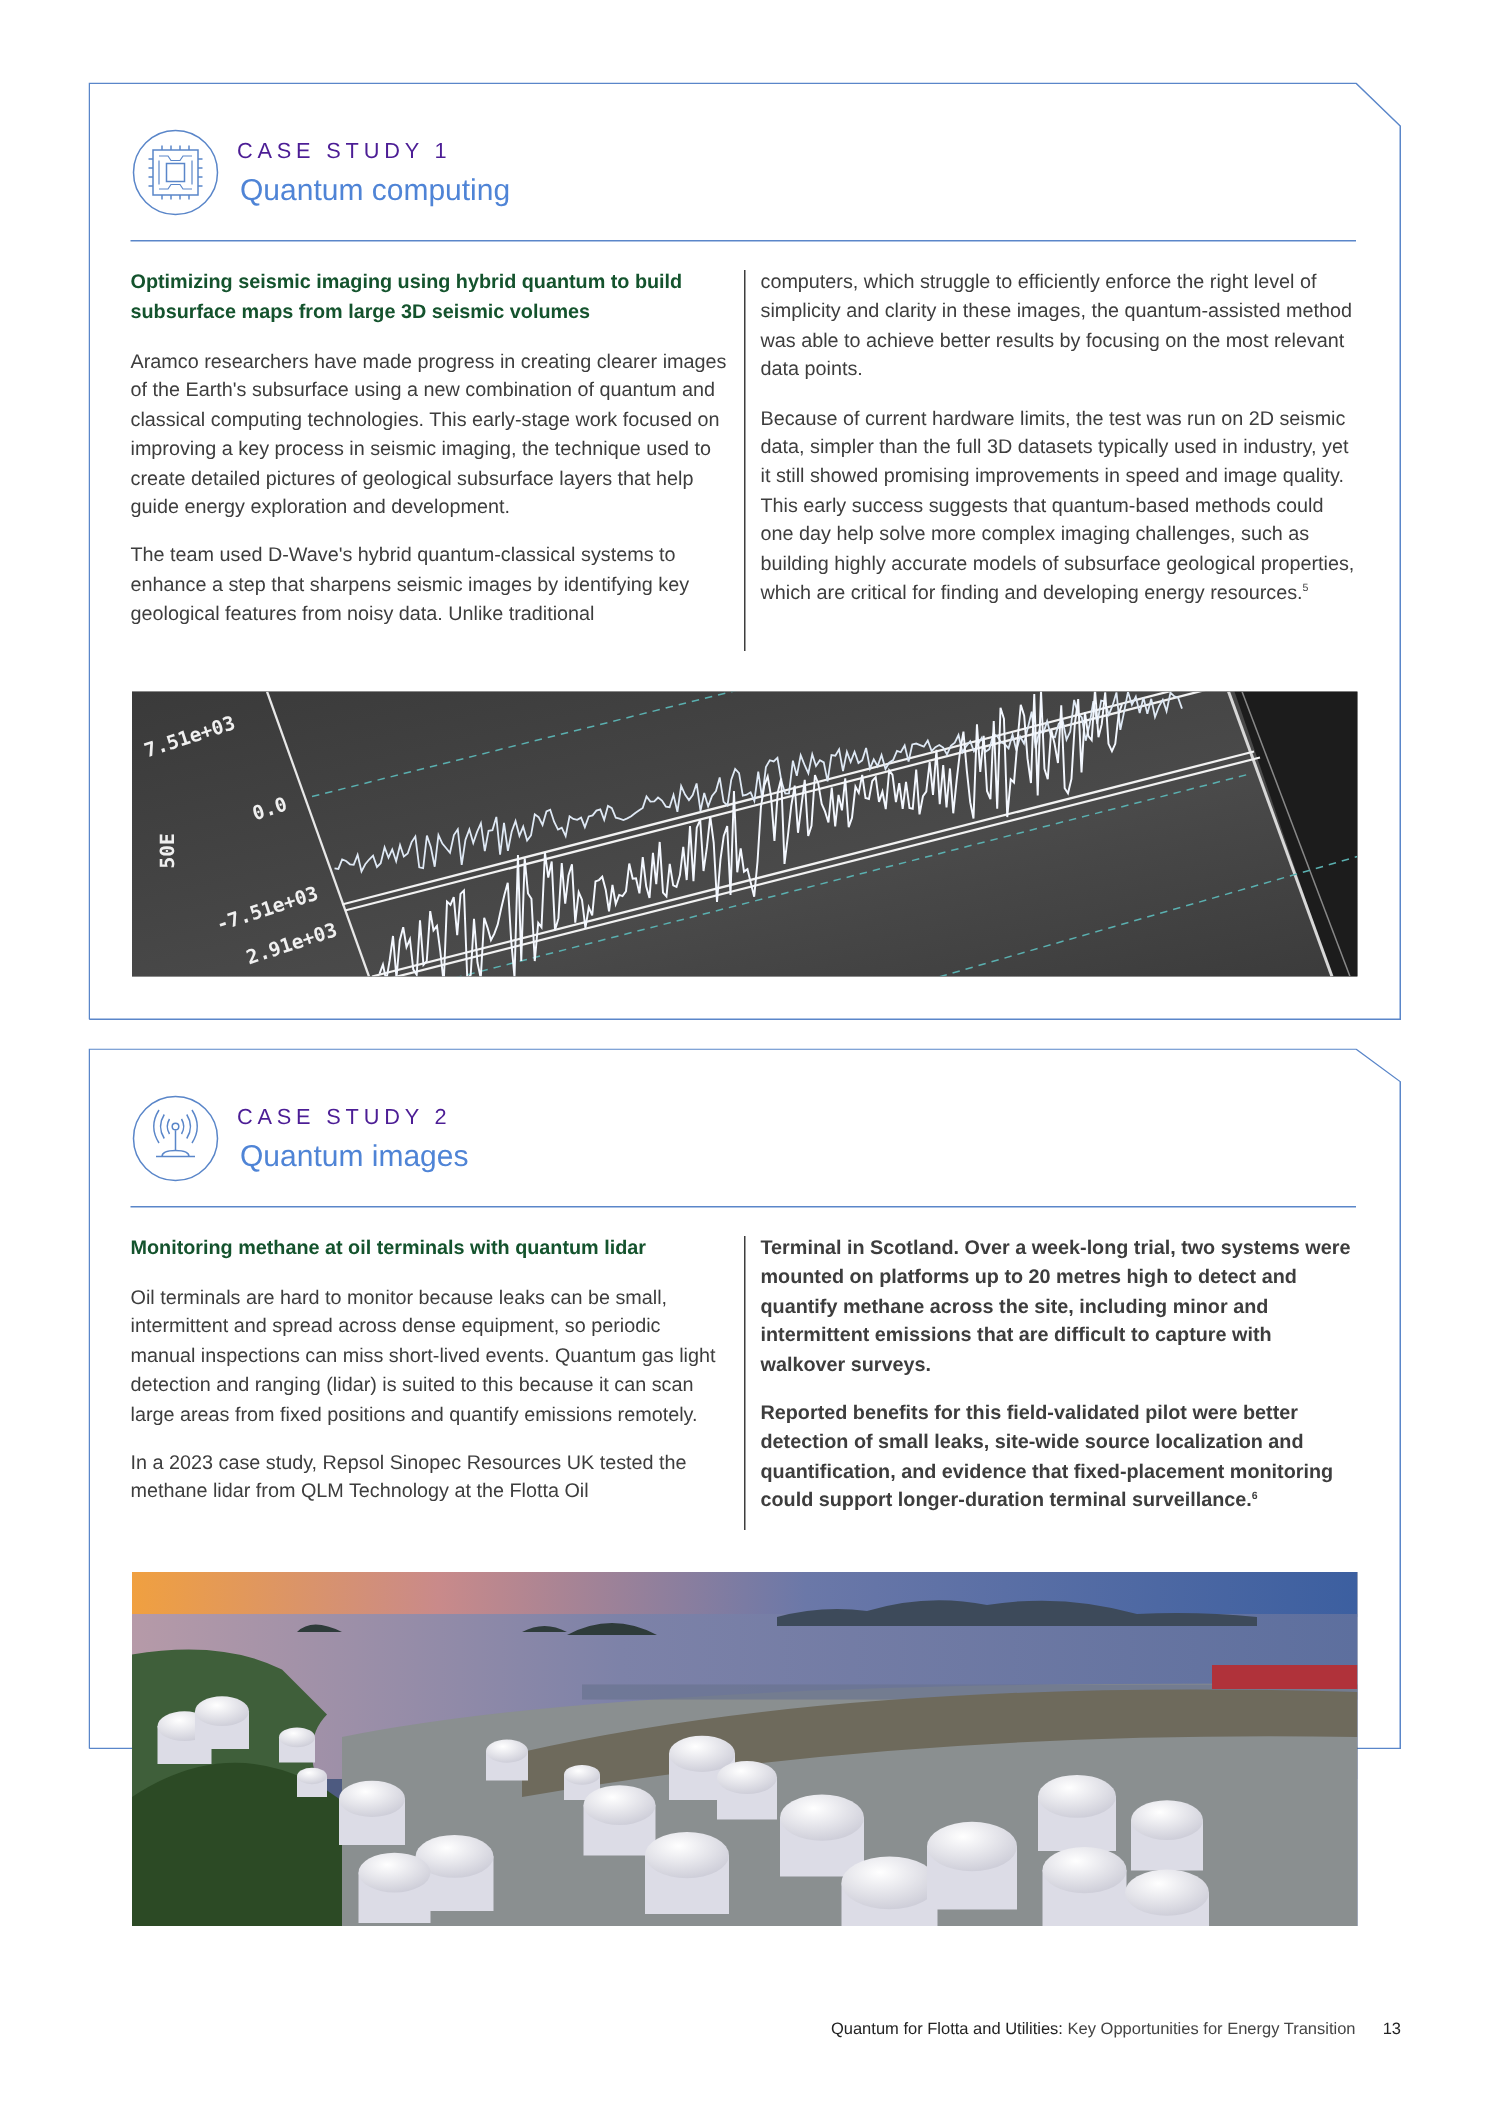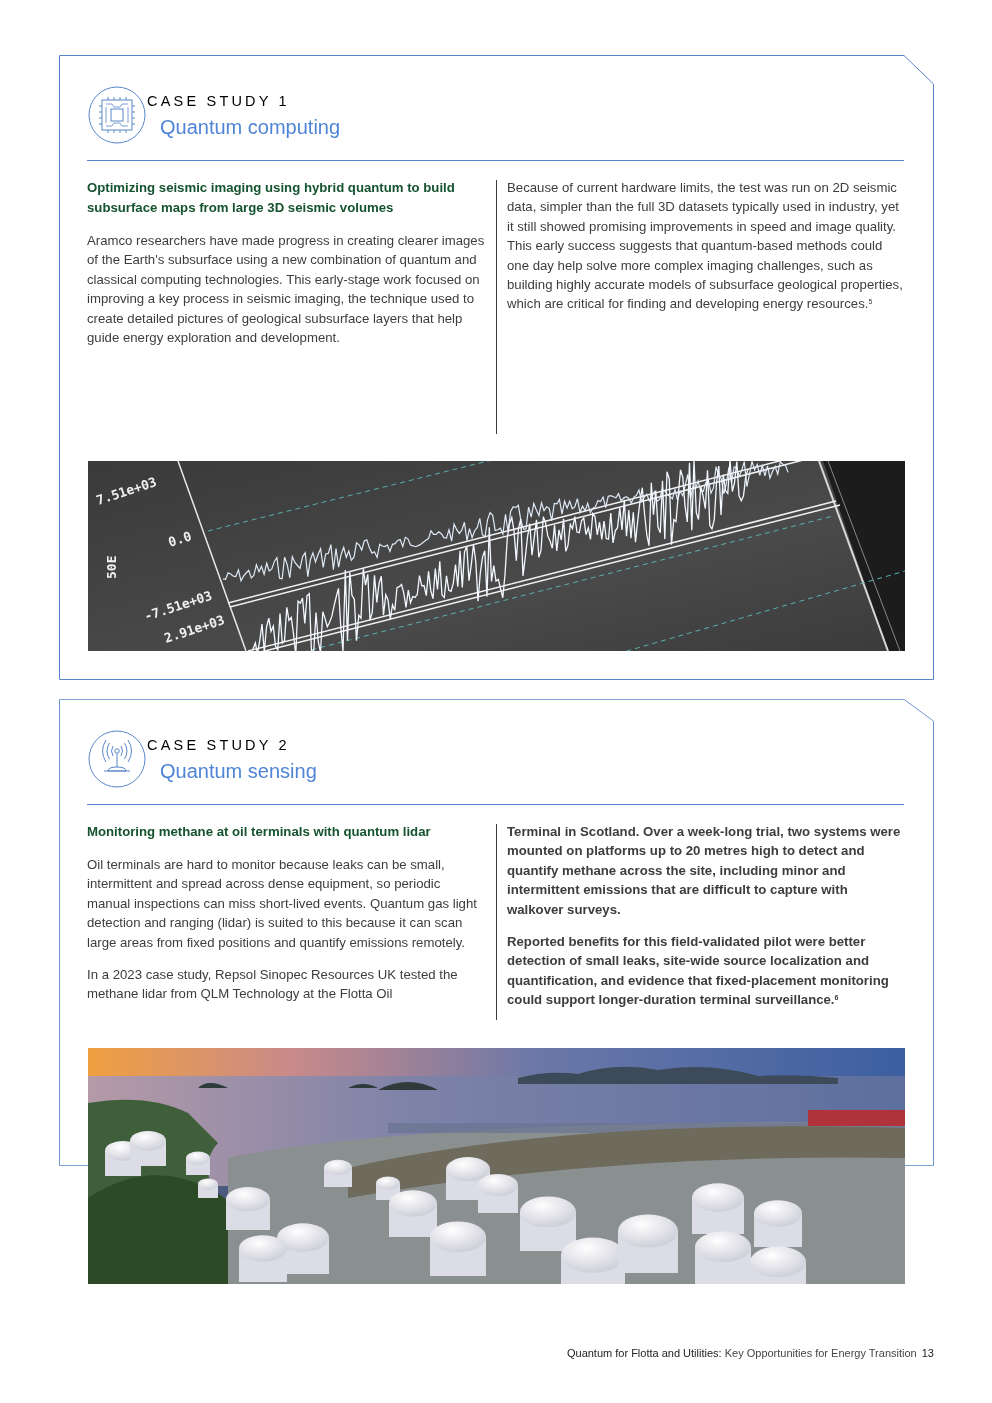--- a/index.html
+++ b/index.html
@@ -6,42 +6,42 @@
   html, body { width: 992px; height: 1403px; background: #ffffff; overflow: hidden; }
   body { position: relative; font-family: "Liberation Sans", sans-serif; color: #3b3b3b; }
 
   .card { position: absolute; left: 59px; width: 875px; }
   .card-frame { position: absolute; left: 0; top: 0; width: 100%; height: 100%; pointer-events: none; }
   #card1 { top: 55px; height: 625px; }
   #card2 { top: 699px; height: 467px; }
 
   .card-header { position: absolute; left: 28px; top: 30px; height: 64px; width: 820px; }
   .card-icon { position: absolute; left: 0; top: 0; width: 60px; height: 60px; }
-  .eyebrow { position: absolute; left: 60px; top: 8px; font-size: 14.5px; letter-spacing: 3.2px; color: #000000; }
+  .eyebrow { position: absolute; left: 71px; top: 8px; font-size: 14.5px; letter-spacing: 3.2px; color: #4c1d95; }
   .card-title { position: absolute; left: 73px; top: 31px; font-size: 20px; color: #4f84d6; }
   .rule { position: absolute; left: 28px; width: 817px; height: 1px; background: #5a86c9; }
   #card1 .rule { top: 105px; }
   #card2 .rule { top: 105px; }
 
   .col { position: absolute; font-size: 13.2px; line-height: 19.4px; color: #3d3d3d; }
   .col-left { left: 28px; width: 400px; }
   .col-right { left: 448px; width: 400px; }
   .divider { position: absolute; left: 437px; width: 1px; background: #3d3d3d; }
   .subhead { font-weight: bold; color: #14532d; font-size: 13.2px; line-height: 20px; margin-bottom: 13px; }
   .col p { margin-bottom: 13px; }
   sup { font-size: 7px; vertical-align: top; position: relative; top: -2px; }
 
   .photo { position: absolute; left: 29px; width: 817px; overflow: hidden; }
   #photo1 { top: 406px; height: 190px; background: #2a2a2a; }
   #photo2 { top: 349px; height: 236px; background: #4d5a80; }
 
   .footer { position: absolute; top: 1347px; right: 58px; font-size: 11px; color: #333; white-space: nowrap; }
   .footer .doc { font-weight: normal; color: #222; }
   .footer .sub { color: #444; }
-  .footer .page { margin-left: 2px; color: #222; }
+  .footer .page { margin-left: 15px; color: #222; }
 </style>
 </head>
 <body>
 
 <section class="card" id="card1">
   <svg class="card-frame" viewBox="0 0 875 625" preserveAspectRatio="none">
     <polyline points="0.5,624.5 0.5,0.5 845,0.5 874.5,29 874.5,624.5 0.5,624.5" fill="none" stroke="#5a86c9" stroke-width="1"></polyline>
   </svg>
 
   <div class="card-header">
@@ -53,23 +53,25 @@
       <path d="M19 19 h6 l2 3 h6 l2 -3 h6 M19 41 h6 l2 -3 h6 l2 3 h6 M19 22 v16 M41 22 v16" fill="none" stroke="#5a86c9" stroke-width="0.8"></path>
     </svg>
     <div class="eyebrow">CASE STUDY 1</div>
     <div class="card-title">Quantum computing</div>
   </div>
   <div class="rule"></div>
 
   <div class="col col-left" style="top:123px;">
     <div class="subhead">Optimizing seismic imaging using hybrid quantum to build subsurface maps from large 3D seismic volumes</div>
     <p>Aramco researchers have made progress in creating clearer images of the Earth's subsurface using a new combination of quantum and classical computing technologies. This early-stage work focused on improving a key process in seismic imaging, the technique used to create detailed pictures of geological subsurface layers that help guide energy exploration and development.</p>
+    <p>The team used D-Wave's hybrid quantum-classical systems to enhance a step that sharpens seismic images by identifying key geological features from noisy data. Unlike traditional</p>
   </div>
   <div class="divider" style="top:125px;height:254px;"></div>
   <div class="col col-right" style="top:123px;">
+    <p>computers, which struggle to efficiently enforce the right level of simplicity and clarity in these images, the quantum-assisted method was able to achieve better results by focusing on the most relevant data points.</p>
     <p><span>Because of current hardware limits, the test was run on 2D seismic data, simpler than the full 3D datasets typically used in industry, yet it still showed promising improvements in speed and image quality. This early success suggests that quantum-based methods could one day help solve more complex imaging challenges, such as building highly accurate models of subsurface geological properties, which are critical for finding and developing energy resources.</span><sup>5</sup></p>
   </div>
 
   <div class="photo" id="photo1">
     <svg width="817" height="190" viewBox="0 0 817 190">
       <defs>
         <linearGradient id="scr" x1="0" y1="0" x2="1" y2="1">
           <stop offset="0" stop-color="#3a3a3a"></stop>
           <stop offset="0.6" stop-color="#4a4a4a"></stop>
           <stop offset="1" stop-color="#3b3b3b"></stop>
@@ -107,21 +109,21 @@
 
   <div class="card-header">
     <svg class="card-icon" viewBox="0 0 60 60">
       <circle cx="30" cy="30" r="28" fill="none" stroke="#5a86c9" stroke-width="1"></circle>
       <circle cx="30" cy="22" r="2.2" fill="none" stroke="#5a86c9" stroke-width="1"></circle>
       <line x1="30" y1="24.5" x2="30" y2="38" stroke="#5a86c9" stroke-width="1"></line>
       <path d="M21 42 q0 -4 9 -4 q9 0 9 4 z M17 42 h26" fill="none" stroke="#5a86c9" stroke-width="1"></path>
       <path d="M26 17 q-3 5 0 10 M34 17 q3 5 0 10 M22.5 14 q-5 8 0 16 M37.5 14 q5 8 0 16 M19 11 q-7 11 0 22 M41 11 q7 11 0 22" fill="none" stroke="#5a86c9" stroke-width="1"></path>
     </svg>
     <div class="eyebrow">CASE STUDY 2</div>
-    <div class="card-title">Quantum sensing</div>
+    <div class="card-title">Quantum images</div>
   </div>
   <div class="rule"></div>
 
   <div class="col col-left" style="top:123px;">
     <div class="subhead">Monitoring methane at oil terminals with quantum lidar</div>
     <p>Oil terminals are hard to monitor because leaks can be small, intermittent and spread across dense equipment, so periodic manual inspections can miss short-lived events. Quantum gas light detection and ranging (lidar) is suited to this because it can scan large areas from fixed positions and quantify emissions remotely.</p>
     <p>In a 2023 case study, Repsol Sinopec Resources UK tested the methane lidar from QLM Technology at the Flotta Oil</p>
   </div>
   <div class="divider" style="top:125px;height:196px;"></div>
   <div class="col col-right" style="top:123px;font-weight:bold;">

